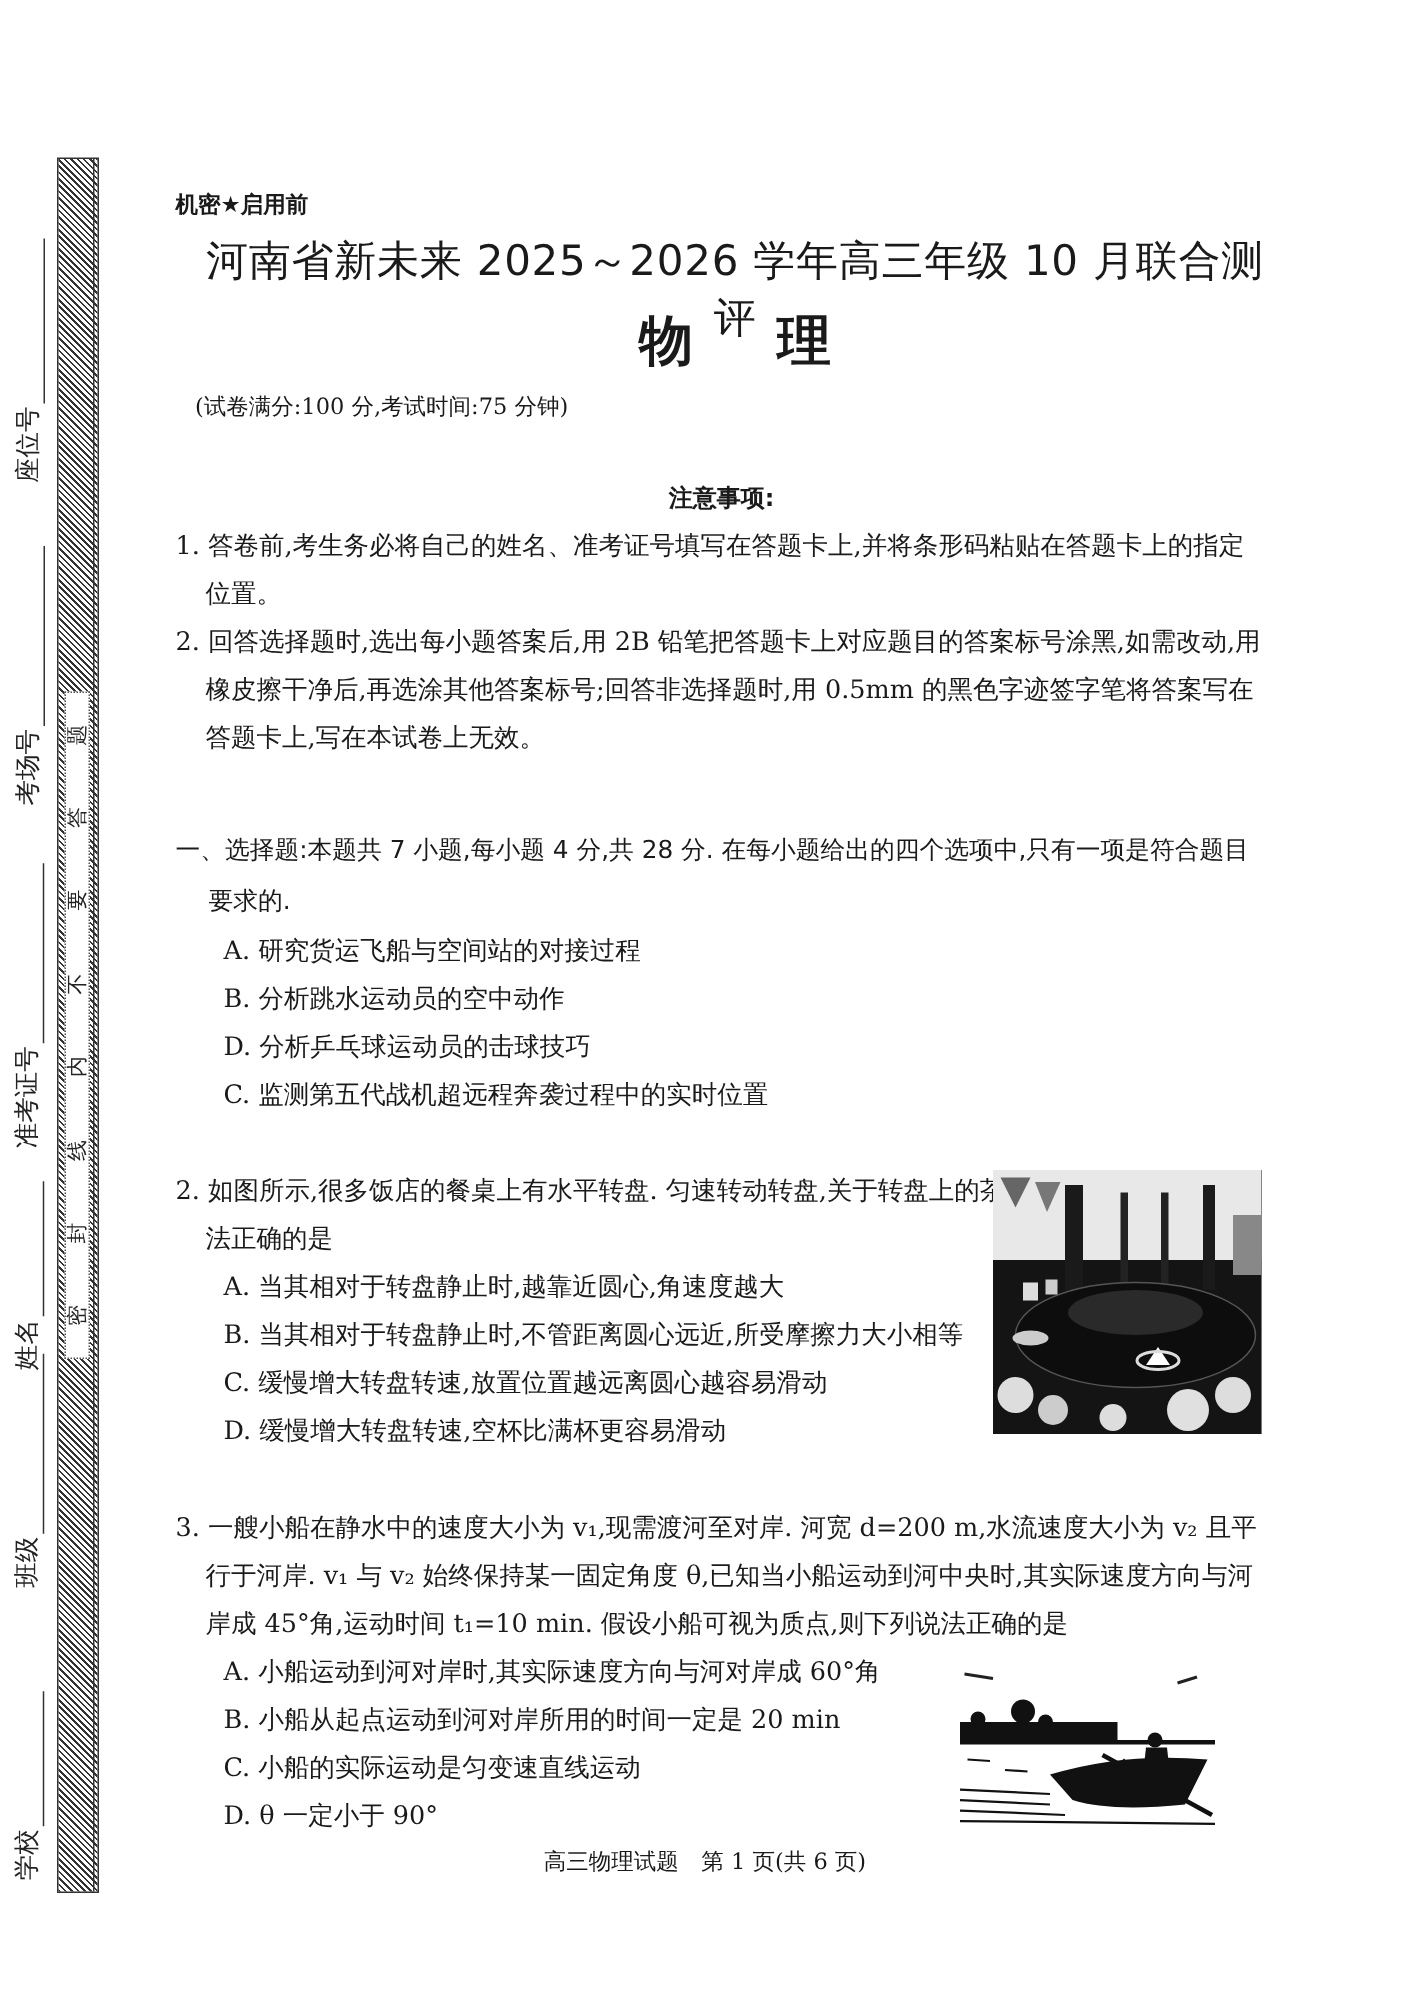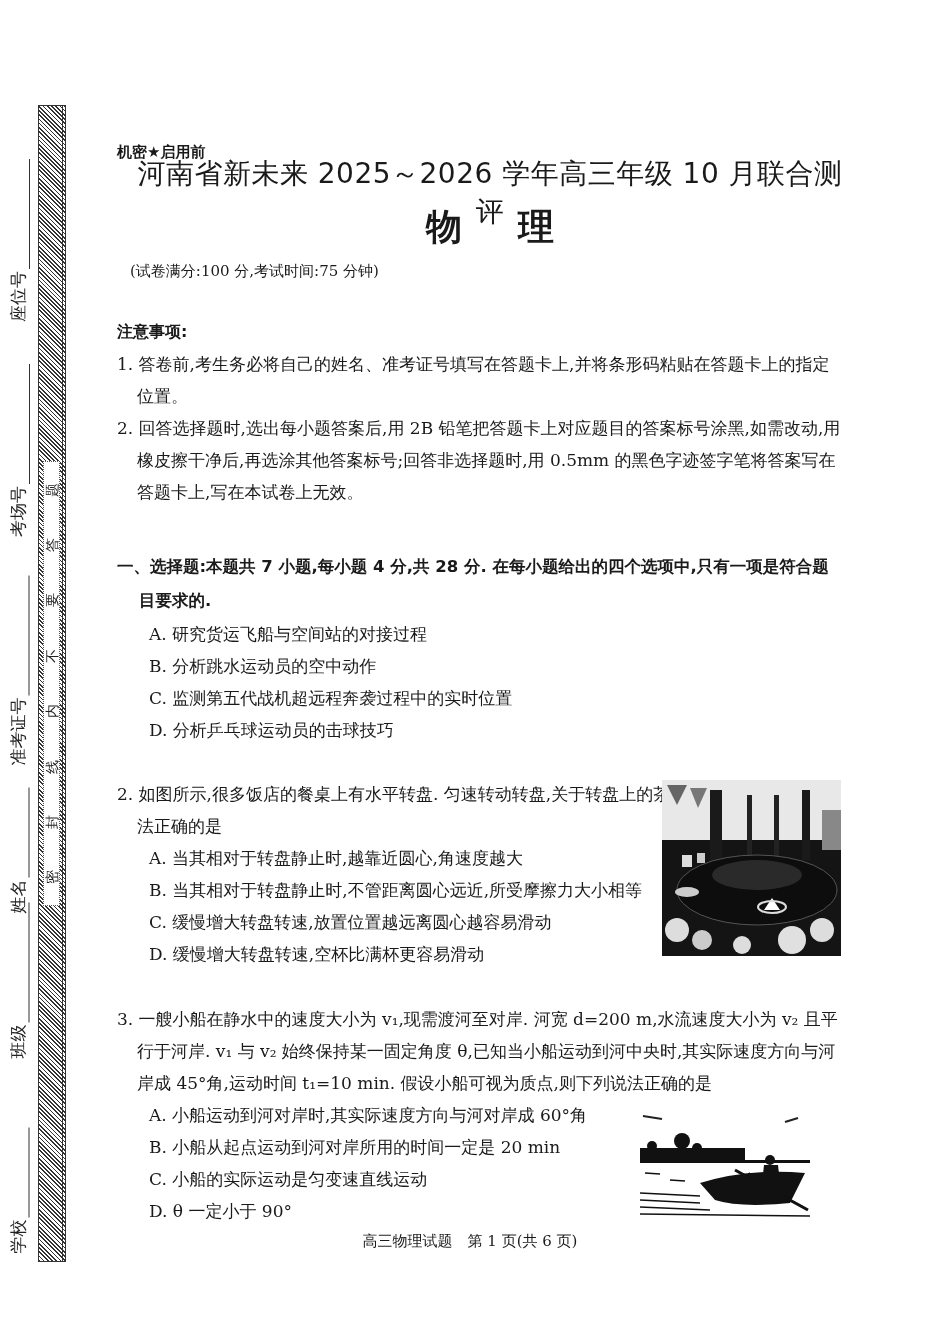--- a/index.html
+++ b/index.html
@@ -30,30 +30,30 @@
     background:#fff; border:1.5px dotted #555; box-sizing:border-box;
     display:flex; flex-direction:column-reverse; justify-content:space-around; align-items:center;
   }
   .strip-char {
     transform:rotate(-90deg); font-size:14px; line-height:14px; color:#222;
     font-family:"DejaVu Sans","Liberation Sans",sans-serif;
   }
   .strip-rule { position:absolute; right:2px; top:0; bottom:0; width:1px; background:#333; }
 
   
-  .confidential { position:absolute; left:117px; top:127px; font-size:15px; font-weight:bold; font-family:"DejaVu Sans","Liberation Sans",sans-serif;margin-top:16px; }
+  .confidential { position:absolute; left:117px; top:127px; font-size:15px; font-weight:bold; font-family:"DejaVu Sans","Liberation Sans",sans-serif; }
   .title { position:absolute; left:130px; top:155px; width:720px; text-align:center; font-size:28px; letter-spacing:0.5px; font-family:"DejaVu Sans","Liberation Sans",sans-serif; }
   .subject { position:absolute; left:130px; top:203px; width:720px; text-align:center; font-size:36px; font-weight:bold; word-spacing:0; font-family:"DejaVu Sans","Liberation Sans",sans-serif; }
   .subject span { display:inline-block; margin:0 28px; }
   .exam-info { position:absolute; left:130px; top:262px; width:720px; text-align:left; font-size:15px; }
 
   .block { position:absolute; left:117px; width:728px; font-size:17px; line-height:32px; }
-  .notice-head { font-weight:bold; font-family:"DejaVu Sans","Liberation Sans",sans-serif; font-size:16px; }
+  .notice-head { font-weight:bold; font-family:"DejaVu Sans","Liberation Sans",sans-serif; font-size:16px;text-align:center; }
   .para { padding-left:20px; text-indent:-20px; }
-  .section-head { font-weight:bold; font-family:"DejaVu Sans","Liberation Sans",sans-serif; font-size:16.5px; padding-left:22px; text-indent:-22px; line-height:34px; }
+  .section-head { font-weight:normal; font-family:"DejaVu Sans","Liberation Sans",sans-serif; font-size:16.5px; padding-left:22px; text-indent:-22px; line-height:34px; }
   .q-stem { padding-left:20px; text-indent:-20px; }
   .opt { padding-left:52px; text-indent:-20px; }
   .q2 .q-stem, .q2 .opt { margin-right:88px; }
   .q3a .opt { margin-right:210px; }
 
   .figure { position:absolute; box-sizing:border-box; overflow:hidden; }
   .fig-restaurant { left:662px; top:780px; width:179px; height:176px; background:#111; }
   .fig-boat { left:640px; top:1108px; width:170px; height:112px; background:#fff; }
 
   .footer { position:absolute; left:300px; top:1232px; width:340px; text-align:center; font-size:15px; }
@@ -124,22 +124,22 @@
 <div class="block" style="top:316px">
   <div class="notice-head">注意事项:</div>
   <div class="para">1. 答卷前,考生务必将自己的姓名、准考证号填写在答题卡上,并将条形码粘贴在答题卡上的指定位置。</div>
   <div class="para">2. 回答选择题时,选出每小题答案后,用 2B 铅笔把答题卡上对应题目的答案标号涂黑,如需改动,用橡皮擦干净后,再选涂其他答案标号;回答非选择题时,用 0.5mm 的黑色字迹签字笔将答案写在答题卡上,写在本试卷上无效。</div>
 </div>
 
 <div class="block" style="top:550px">
   <div class="section-head">一、选择题:本题共 7 小题,每小题 4 分,共 28 分. 在每小题给出的四个选项中,只有一项是符合题目要求的.</div>
   <div class="opt">A. 研究货运飞船与空间站的对接过程</div>
   <div class="opt">B. 分析跳水运动员的空中动作</div>
+  <div class="opt">D. 分析乒乓球运动员的击球技巧</div>
   <div class="opt">C. 监测第五代战机超远程奔袭过程中的实时位置</div>
-  <div class="opt">D. 分析乒乓球运动员的击球技巧</div>
 </div>
 
 <div class="block q2" style="top:778px">
   <div class="q-stem">2. 如图所示,很多饭店的餐桌上有水平转盘. 匀速转动转盘,关于转盘上的茶杯,下列说法正确的是</div>
   <div class="opt">A. 当其相对于转盘静止时,越靠近圆心,角速度越大</div>
   <div class="opt">B. 当其相对于转盘静止时,不管距离圆心远近,所受摩擦力大小相等</div>
   <div class="opt">C. 缓慢增大转盘转速,放置位置越远离圆心越容易滑动</div>
   <div class="opt">D. 缓慢增大转盘转速,空杯比满杯更容易滑动</div>
 </div>
 

